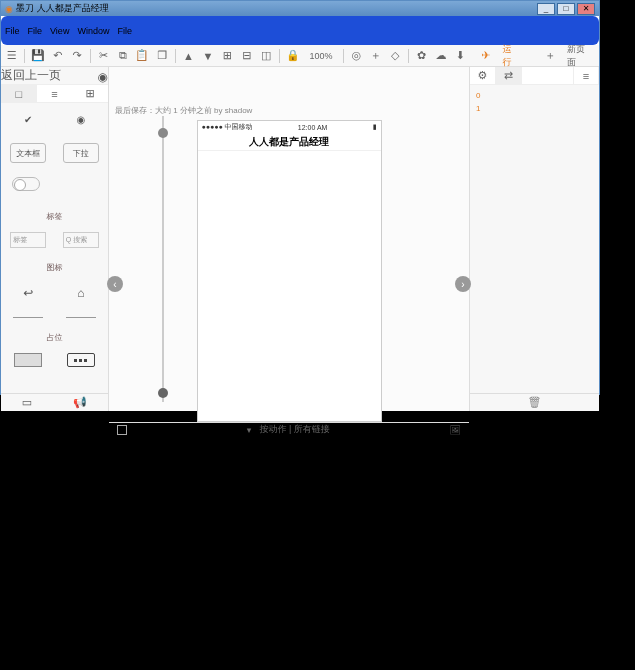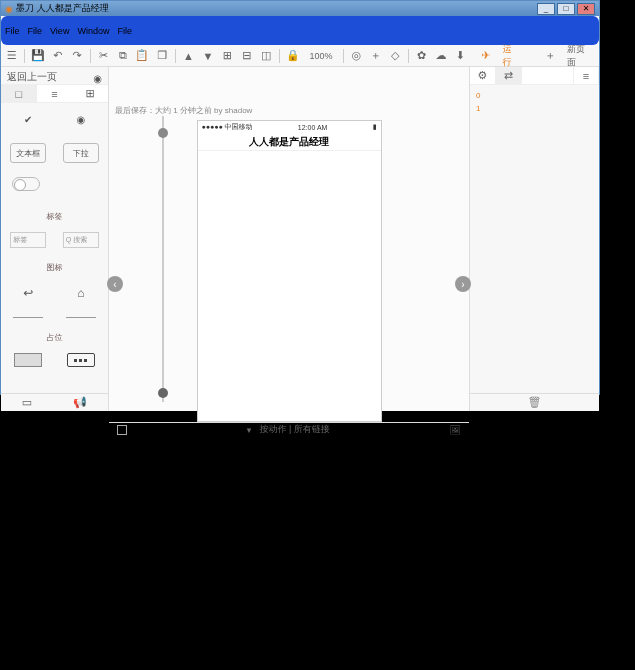--- a/index.html
+++ b/index.html
@@ -12,21 +12,21 @@
 .winbtn.close { background: #e68080; }
 .menubar { height: 29px; background: #1d4ed8; display: flex; align-items: center; font-size: 9px; padding: 0 4px; gap: 8px; border-radius: 6px; }
 .menubar span { cursor: pointer; }
 .toolbar { height: 22px; background: #f7f7f7; border-bottom: 1px solid #ddd; display: flex; align-items: center; padding: 0 4px; gap: 6px; }
 .tbtn { width: 15px; height: 15px; display: flex; align-items: center; justify-content: center; font-size: 11px; color: #666; cursor: pointer; }
 .tbtn.sep { border-left: 1px solid #ccc; width: 1px; height: 14px; cursor: default; }
 .tbtn.text { width: auto; font-size: 9px; padding: 0 4px; }
 .tbtn.accent { color: #e67e22; }
 .main { display: flex; height: 344px; }
 .left { width: 108px; background: #f7f7f7; border-right: 1px solid #ddd; display: flex; flex-direction: column; }
-.left-head { height: 18px; display: flex; align-items: flex-end; padding: 0 6px; font-size: 10px; color: #555; justify-content: space-between; border-bottom: 1px solid #eee; }
+.left-head { height: 18px; display: flex; align-items: flex-end; padding: 0 0; font-size: 12px; color: #555; justify-content: space-between; border-bottom: 1px solid #eee; }
 .left-tabs { height: 18px; display: flex; background: #fff; border-bottom: 1px solid #eee; }
 .left-tab { flex: 1; display: flex; align-items: center; justify-content: center; font-size: 11px; color: #666; cursor: pointer; }
 .left-tab.active { background: #eee; }
 .left-body { flex: 1; overflow-y: auto; padding: 6px; }
 .widget-row { display: flex; gap: 10px; margin-bottom: 14px; justify-content: space-around; }
 .widget { width: 36px; height: 20px; display: flex; align-items: center; justify-content: center; font-size: 10px; color: #555; cursor: grab; }
 .w-btn { border: 1px solid #bbb; border-radius: 3px; font-size: 8px; padding: 0 2px; }
 .w-switch { width: 28px; height: 14px; border: 1px solid #bbb; border-radius: 7px; position: relative; }
 .w-switch::after { content: ''; position: absolute; width: 10px; height: 10px; background: #fff; border: 1px solid #aaa; border-radius: 50%; top: 1px; left: 1px; }
 .w-label { font-size: 8px; color: #715b5b; text-align: center; width: 100%; margin: 4px 0 10px; }

